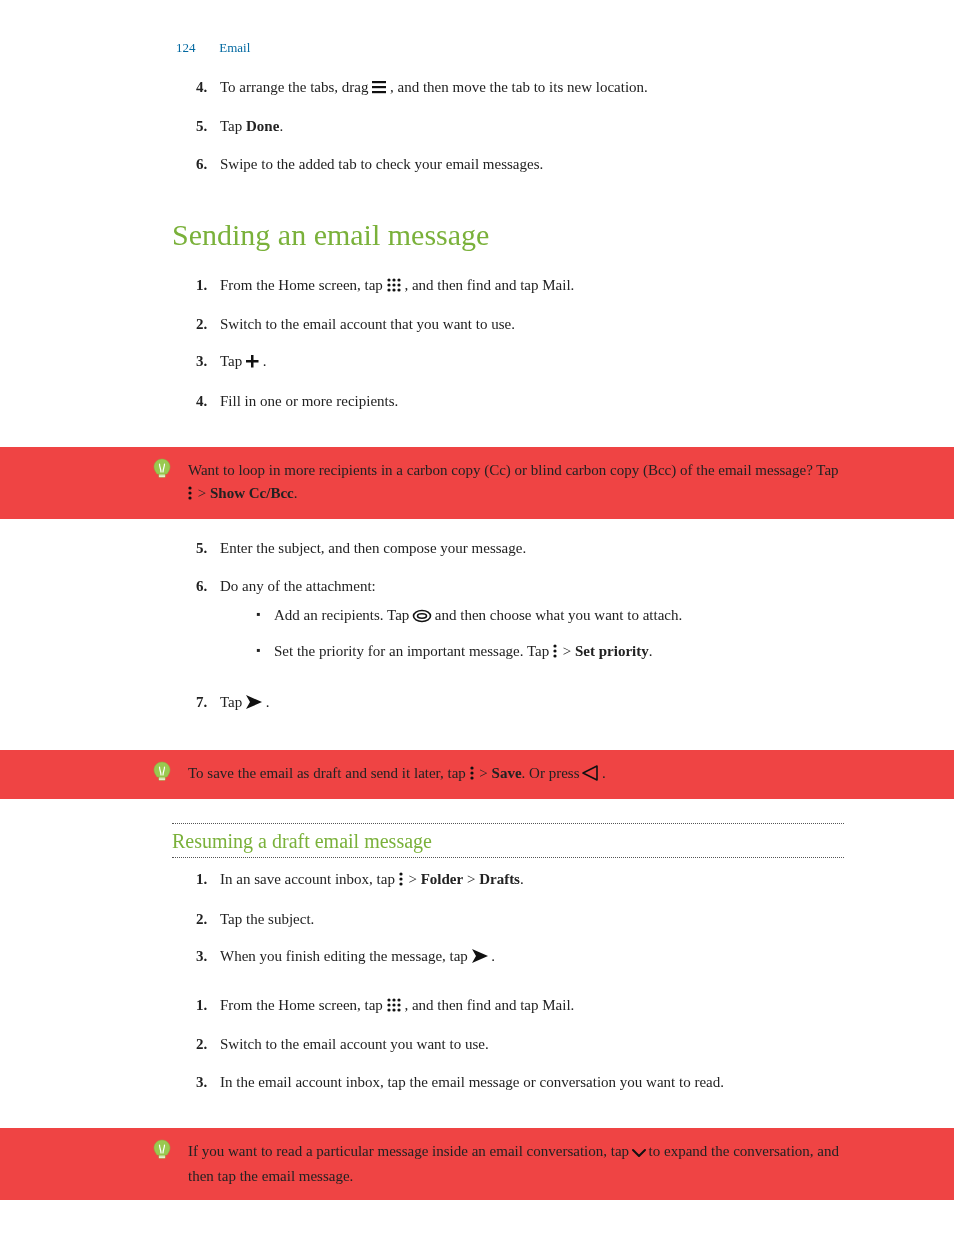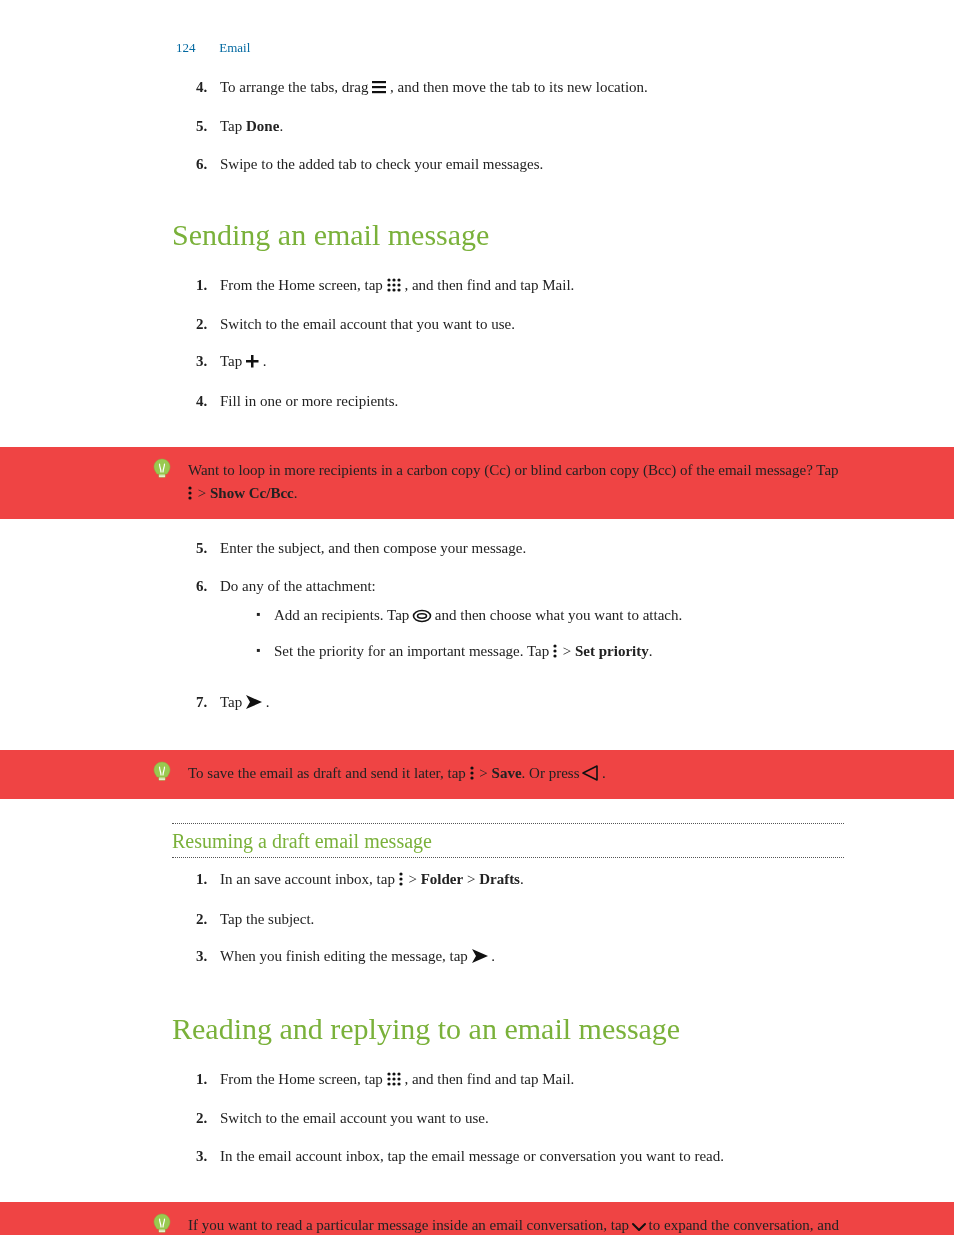--- a/index.html
+++ b/index.html
@@ -264,21 +264,20 @@
       </li>
       <li><span class="num">3.</span>
         <span>When you finish editing the message, tap </span><span class="iconline"><svg width="16" height="14">
               <use href="#ic-send"></use>
             </svg></span><span> .</span>
       </li>
     </ol>
   </div>
 
   <div class="content">
-    <h1 class="section">Reading and replying to an email message</h1>
     <ol class="steps">
       <li><span class="num">1.</span>
         <span>From the Home screen, tap </span><span class="iconline"><svg width="14" height="14">
               <use href="#ic-grid"></use>
             </svg></span><span> , and then find and tap Mail.</span>
       </li>
       <li><span class="num">2.</span>
         <span>Switch to the email account you want to use.</span>
       </li>
       <li><span class="num">3.</span>

